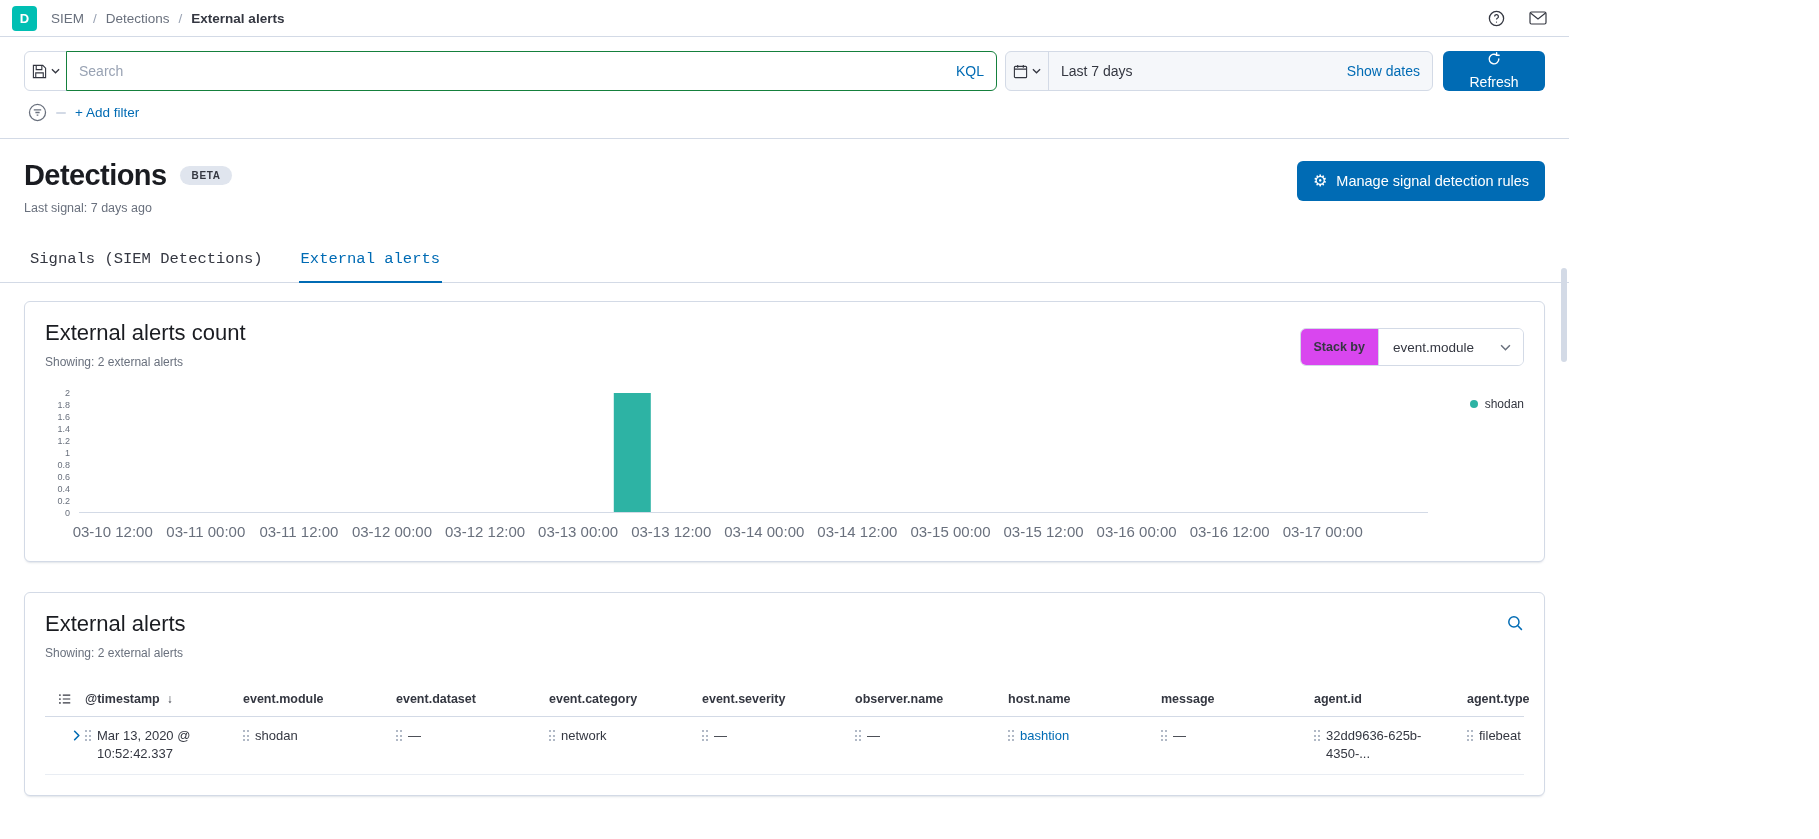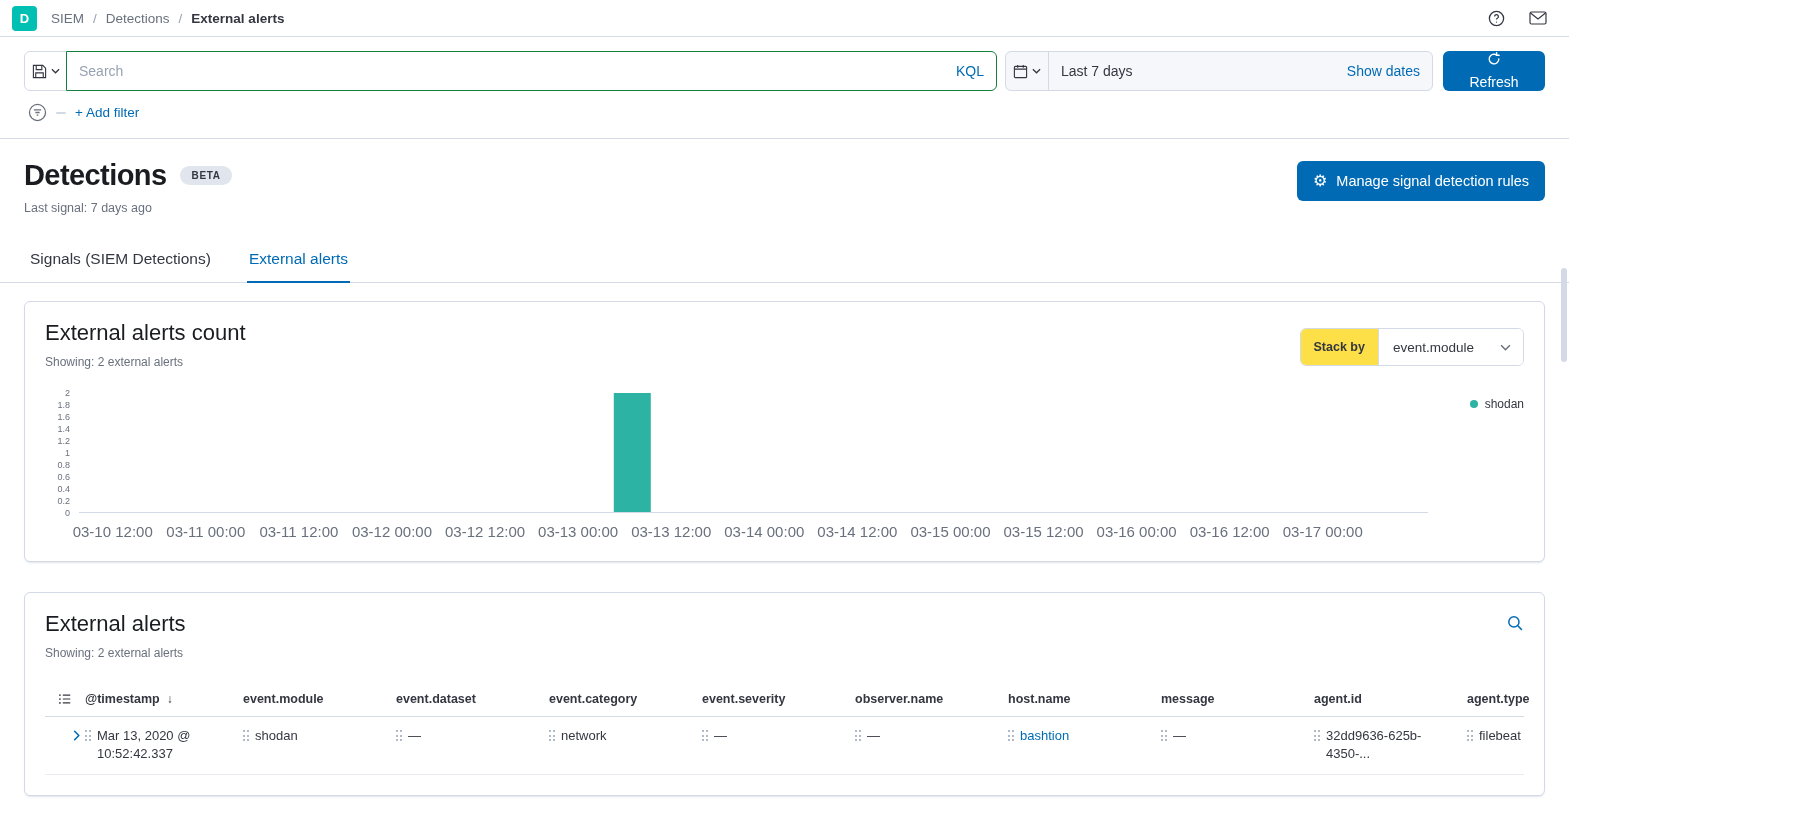--- a/index.html
+++ b/index.html
@@ -52,35 +52,35 @@
   h1.page-title { font-size: 29px; font-weight: 600; color: #1A1C21; letter-spacing: -0.02em; }
   .beta-badge { background: #E0E5EE; color: #343741; font-size: 10px; font-weight: 700;
     letter-spacing: 0.7px; padding: 4px 11px; border-radius: 12px; }
   .last-signal { font-size: 12.5px; color: #69707D; margin-top: 9px; }
   .manage-btn { background: #006BB4; color: #fff; border: none; border-radius: 6px; height: 40px;
     padding: 0 16px; font-size: 14.5px; font-weight: 500; display: flex; align-items: center;
     gap: 9px; cursor: pointer; font-family: inherit; margin-top: 2px; }
   .gear-glyph { font-size: 16px; line-height: 1; }
 
   
-  .tabs { display: flex; gap: 34px; padding: 0 28px; margin-top: 24px; border-bottom: 1px solid #D3DAE6; }
+  .tabs { display: flex; gap: 34px; padding: 0 28px; margin-top: 24px; border-bottom: 1px solid #D3DAE6; font-family: Liberation Mono, monospace; }
   .tab { padding: 11px 2px 13px; font-size: 15.5px; color: #343741; cursor: pointer; }
   .tab.active { color: #006BB4; font-weight: 500; border-bottom: 2px solid #006BB4; margin-bottom: -1px; }
 
   
   .content { padding: 18px 24px 24px; display: flex; flex-direction: column; gap: 30px; }
   .panel { border: 1px solid #D3DAE6; border-radius: 6px; background: #fff; padding: 18px 20px 20px;
     box-shadow: 0 2px 2px -1px rgba(152,162,179,0.3); }
   .panel-head { display: flex; justify-content: space-between; align-items: flex-start; }
   .panel-title { font-size: 22px; font-weight: 500; color: #1A1C21; }
   .showing { font-size: 12px; color: #69707D; margin-top: 9px; }
 
   .stackby { display: flex; height: 38px; border: 1px solid #D3DAE6; border-radius: 6px;
     overflow: hidden; margin-top: 8px; }
-  .stackby-label { background: #fde047; display: flex; align-items: center; padding: 0 13px;
+  .stackby-label { background: #d946ef; display: flex; align-items: center; padding: 0 13px;
     font-size: 12.5px; font-weight: 600; color: #343741; border-right: 1px solid #D3DAE6; }
   .stackby-select { display: flex; align-items: center; gap: 26px; padding: 0 12px 0 14px;
     font-size: 13.5px; color: #343741; background: #fff; cursor: pointer; }
 
   
   .chart { margin-top: 24px; padding-bottom: 28px; }
   .chart-row { display: flex; }
   .y-axis { width: 34px; position: relative; height: 120px; font-size: 9px; color: #69707D; }
   .y-axis span { position: absolute; right: 9px; transform: translateY(-50%); }
   .plot { flex: 1; position: relative; height: 120px; border-bottom: 1px solid #D3DAE6; }

